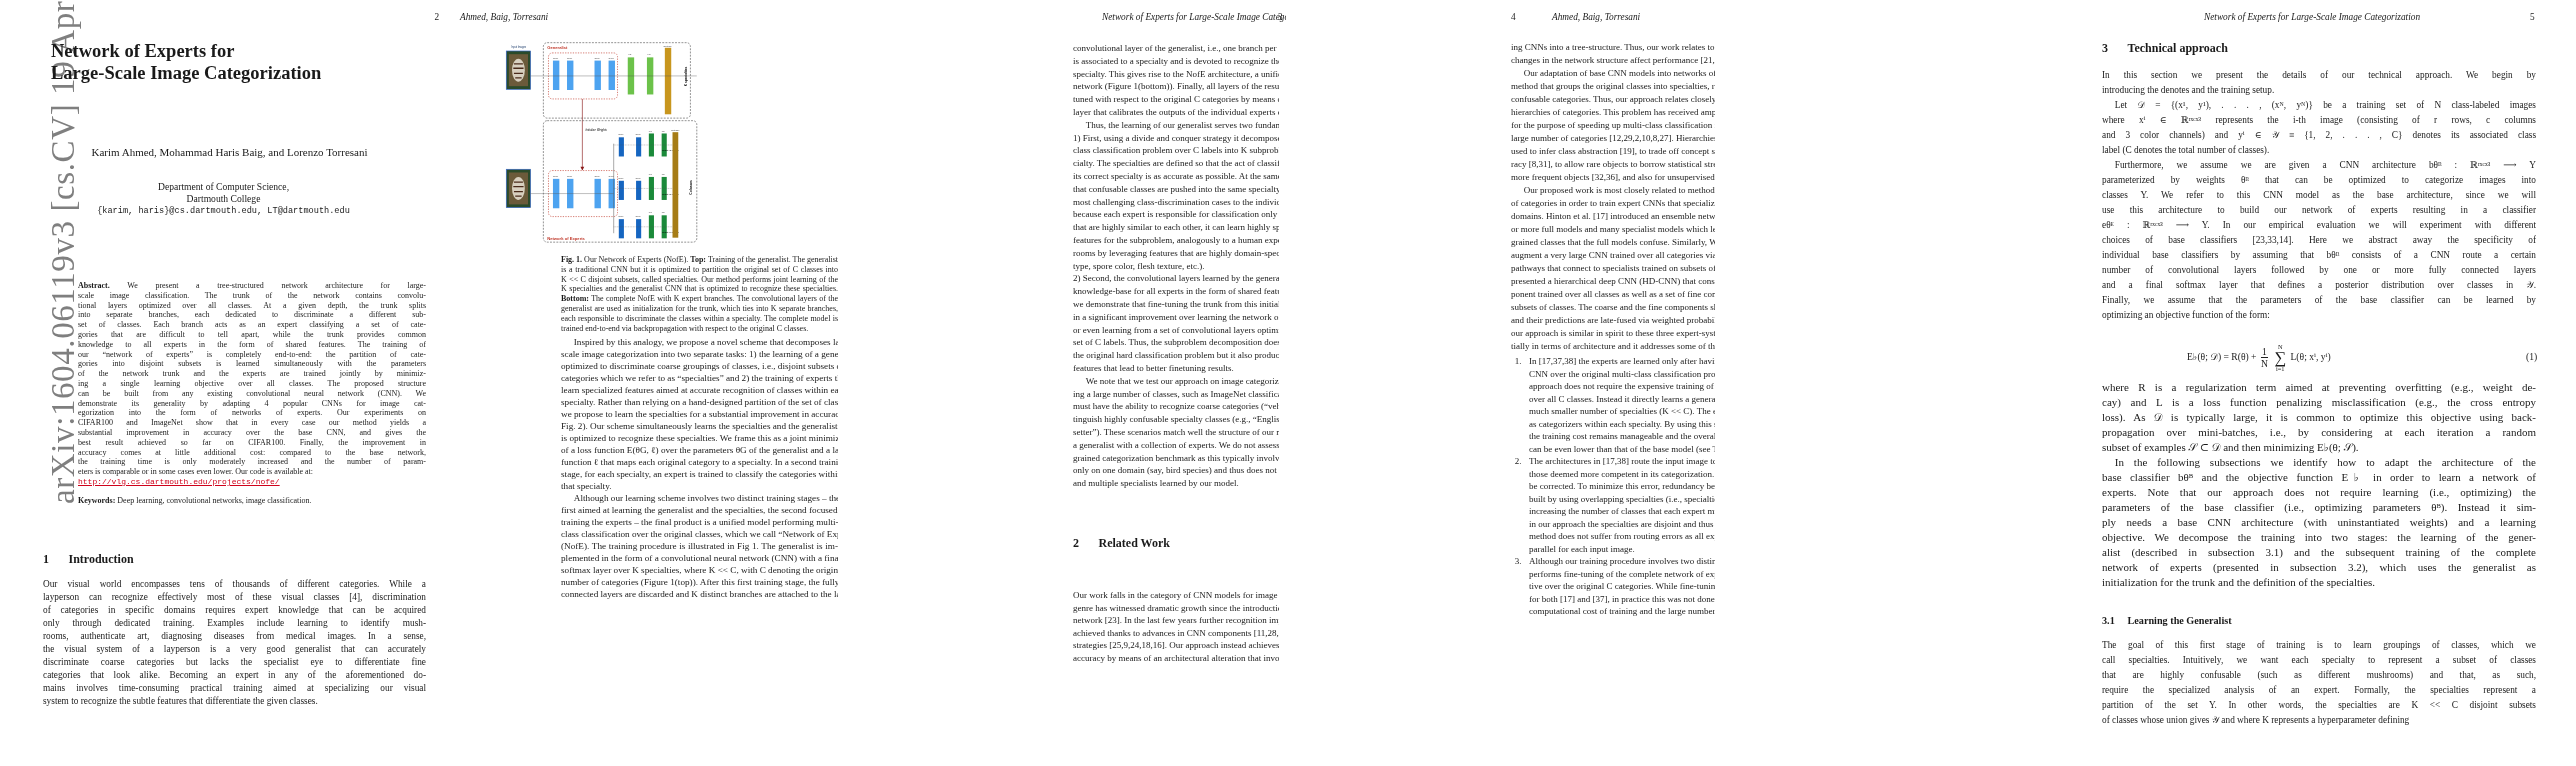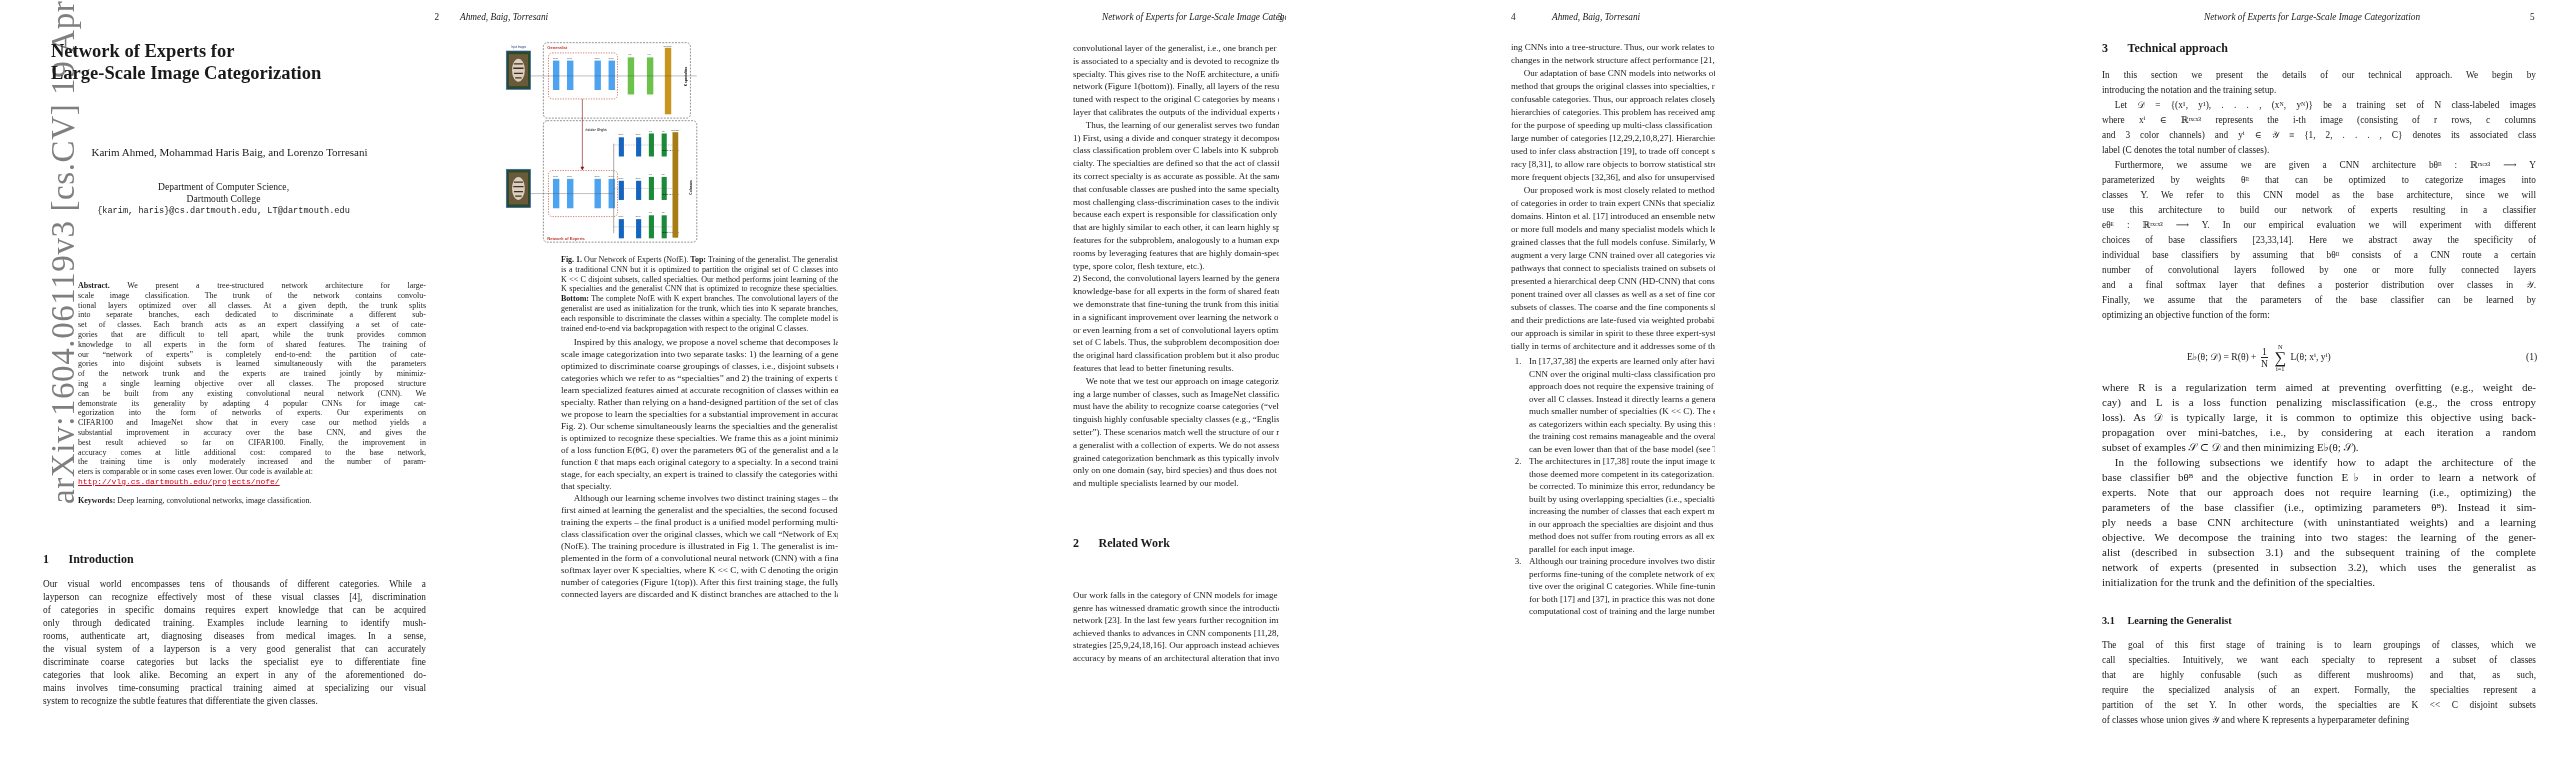--- a/index.html
+++ b/index.html
@@ -341,21 +341,21 @@
       </ol>
     </div>
 </div>
 
 <div class="page p5">
   <div class="runhead" style="left:489px">Network of Experts for Large-Scale Image Categorization</div>
   <div class="pn" style="left:815px">5</div>
   <div class="sec" style="left:387px;top:41px"><span class="num">3</span><span>Technical approach</span></div>
   <div class="col" style="left:387px;top:68px;width:434px;font-size:9.3px;line-height:15px" id="p5-a">
       <span class="line">In this section we present the details of our technical approach. We begin by</span>
-      <span class="line last">introducing the notation and the training setup.</span>
+      <span class="line last">introducing the denotes and the training setup.</span>
       <span class="line" style="text-indent: 12.8px;">Let 𝒟 = {(x¹, y¹), . . . , (xᴺ, yᴺ)} be a training set of N class-labeled images</span>
       <span class="line">where xⁱ ∈ ℝʳˣᶜˣ³ represents the i-th image (consisting of r rows, c columns</span>
       <span class="line">and 3 color channels) and yⁱ ∈ 𝒴 ≡ {1, 2, . . . , C} denotes its associated class</span>
       <span class="line last">label (C denotes the total number of classes).</span>
       <span class="line" style="text-indent: 12.8px;">Furthermore, we assume we are given a CNN architecture bθᴮ : ℝʳˣᶜˣ³ ⟶ Y</span>
       <span class="line">parameterized by weights θᴮ that can be optimized to categorize images into</span>
       <span class="line">classes Y. We refer to this CNN model as the base architecture, since we will</span>
       <span class="line">use this architecture to build our network of experts resulting in a classifier</span>
       <span class="line">eθᴱ : ℝʳˣᶜˣ³ ⟶ Y. In our empirical evaluation we will experiment with different</span>
       <span class="line">choices of base classifiers [23,33,14]. Here we abstract away the specificity of</span>

